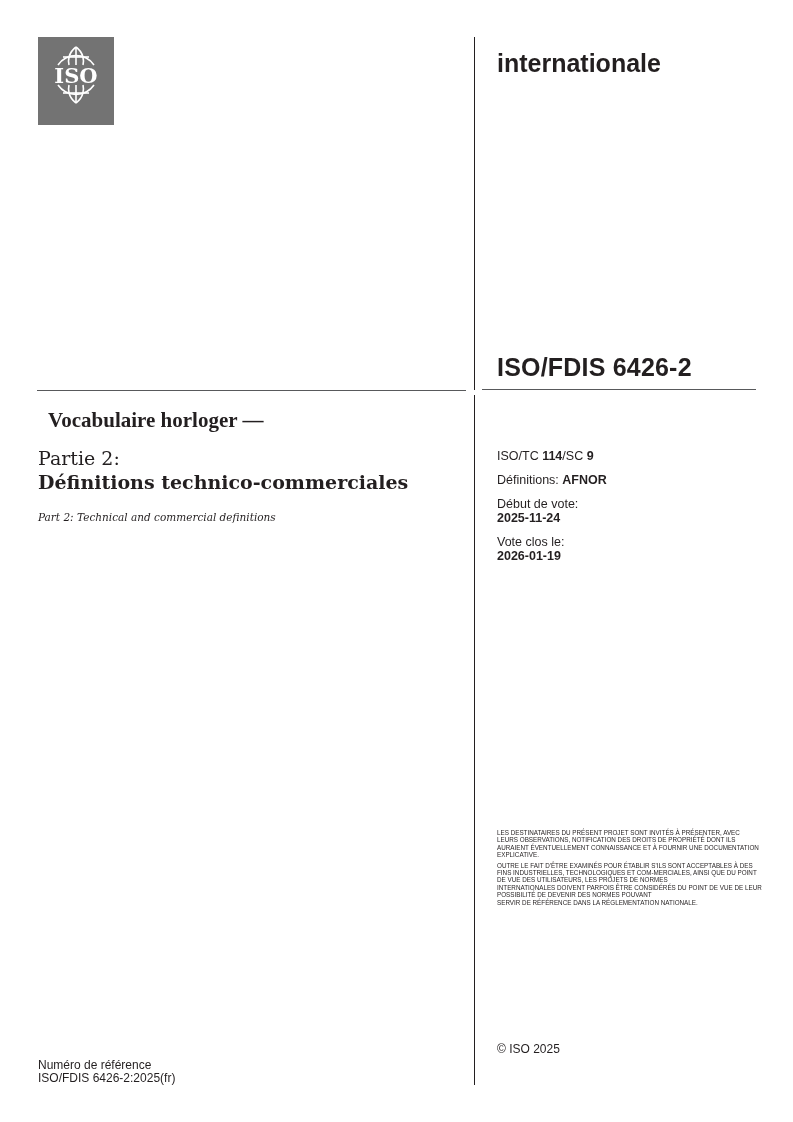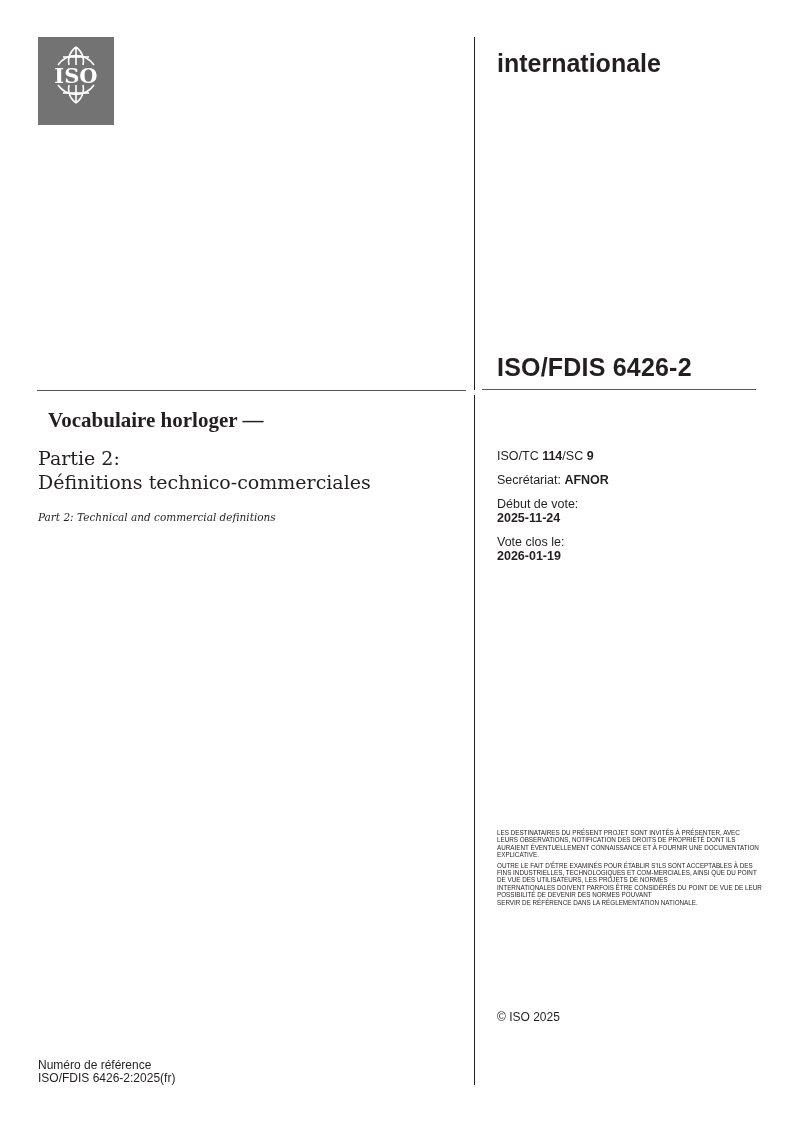--- a/index.html
+++ b/index.html
@@ -12,26 +12,26 @@
   .hline-left { left:37px; top:390px; width:429px; height:1px; background:#58595b; }
   .hline-right { left:482px; top:389px; width:274px; height:1px; background:#58595b; }
   .proj { left:497px; top:48px; font-size:25px; font-weight:600; line-height:30px; }
   .proj div { margin:0; }
   .docnum { left:497px; top:353px; font-size:25px; font-weight:bold; letter-spacing:0.2px;text-align:center; }
   .meta { left:497px; top:403px; font-size:12.5px; line-height:14px;margin-top:46px; }
   .meta .row { margin-bottom:10px; }
   .meta b { font-weight:bold; }
   .title-main { left:48px; top:408px; font-family:Liberation Serif, serif; font-size:21px; font-weight:bold; }
   .title-part { left:38px; top:446px; font-family:"DejaVu Serif", serif; font-size:19px; line-height:24px; }
-  .title-part .bold { font-weight:normal; }
+  .title-part .bold { font-weight:bold; }
   .title-en { left:38px; top:508px; font-family:"DejaVu Serif", serif; font-style:italic; font-size:10.5px; line-height:18px; }
   .notice { left:497px; top:829px; width:265px; font-size:6.3px; line-height:7.4px; text-transform:uppercase; color:#231f20; }
   .notice p { margin:0 0 3px 0; }
   .ref { left:38px; top:1059px; font-size:12px; line-height:13px; }
-  .copy { left:497px; top:1010px; font-size:12px; }
+  .copy { left:497px; top:1042px; font-size:12px; }
 </style>
 </head>
 <body>
 
 <div class="abs logo">
   <svg viewBox="0 0 76 76">
     <g fill="none" stroke="#fff" stroke-width="1.6">
       <path d="M20 28 A22 22 0 0 1 56 28"></path>
       <path d="M20 48 A22 22 0 0 0 56 48"></path>
       <path d="M38 10 C30 16 30 24 31 28 M38 10 C46 16 46 24 45 28"></path>
@@ -54,21 +54,21 @@
   <div>internationale</div>
 </div>
 
 <div class="abs docnum">ISO/FDIS 6426-2</div>
 
 <div class="abs meta">
   <div class="row">
     <span>ISO/TC </span><b>114</b><span>/SC </span><b>9</b>
   </div>
   <div class="row">
-    <span>Secrétariat: </span><b>AFNOR</b>
+    <span>Définitions: </span><b>AFNOR</b>
   </div>
   <div class="row">
     <div>Début de vote:</div>
     <b>2025-11-24</b>
   </div>
   <div class="row">
     <div>Vote clos le:</div>
     <b>2026-01-19</b>
   </div>
 </div>

